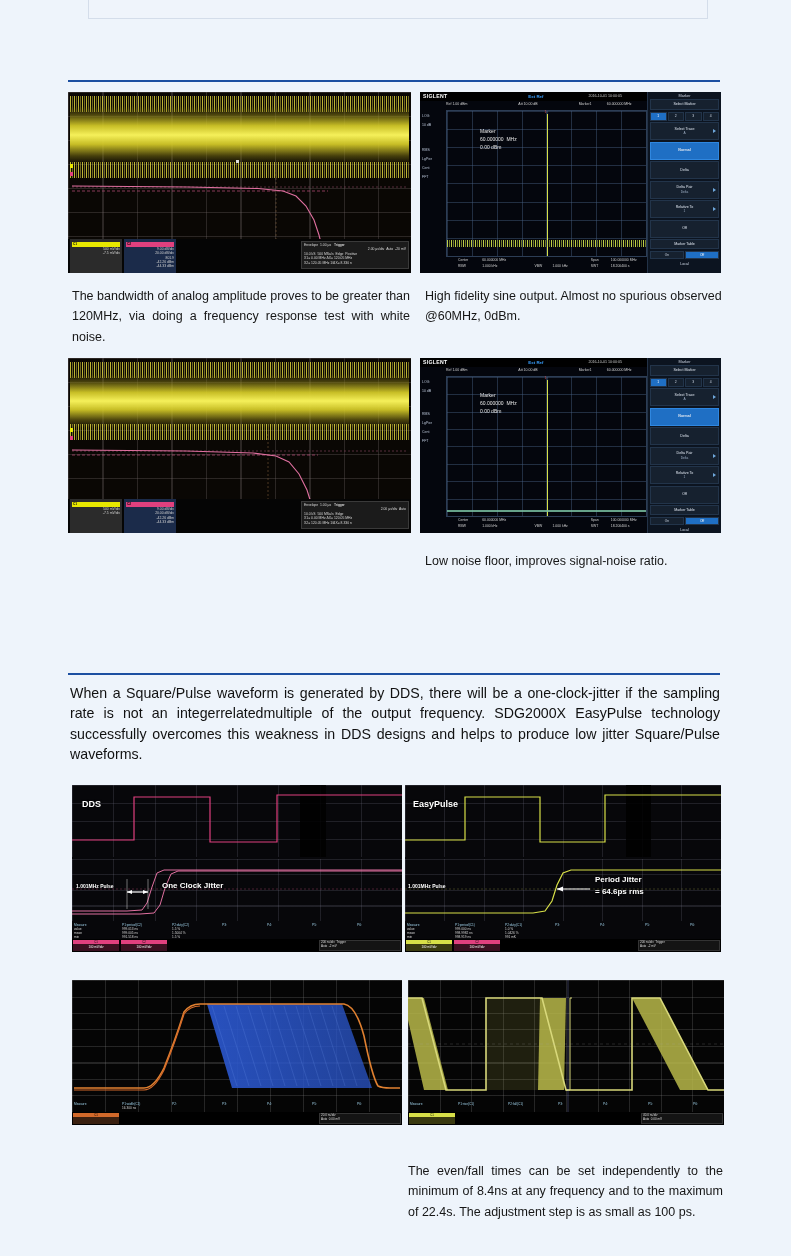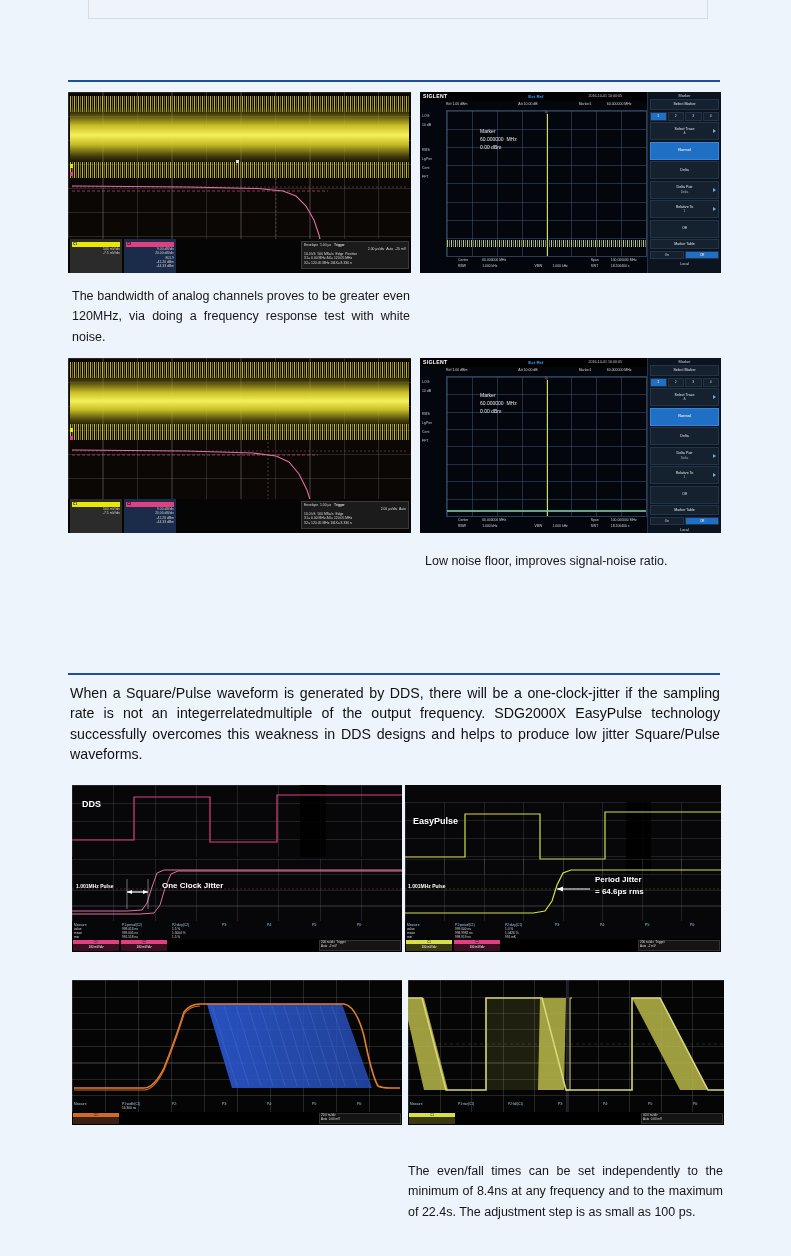--- a/index.html
+++ b/index.html
@@ -307,21 +307,22 @@
         <span>Marker Table</span>
       </div>
       <div class="sa-onoff">
         <div>On</div>
         <div class="on">Off</div>
       </div>
       <div class="sa-local">Local</div>
     </div>
   </div>
 
-  <div class="cap" style="left:72px;top:286px;width:338px;">The bandwidth of analog channels proves to be greater even 120MHz, via doing a frequency response test with white noise.</div>
+  <div class="cap" style="left:72px;top:286px;width:338px;">The bandwidth of analog amplitude proves to be greater than 120MHz, via doing a frequency response test with white noise.</div>
+  <div class="cap ragged" style="left:425px;top:286px;width:298px;">High fidelity sine output. Almost no spurious observed @60MHz, 0dBm.</div>
 
   <div class="scr scope-bw" style="left:68px;top:358px;width:343px;height:175px;">
     <div class="grid"></div>
     <div class="noise-top"></div>
     <div class="noiseband" style="top:16px;height:54px;"></div>
     <div class="noise-bot" style="top:66px;"></div>
     <svg class="respcurve" viewBox="0 0 343 175" preserveAspectRatio="none">
       <line x1="4" y1="93" x2="339" y2="93" stroke="#8a4a66" stroke-width="0.6" stroke-dasharray="2,2"></line>
       <line x1="4" y1="97" x2="250" y2="97" stroke="#c05080" stroke-width="0.7" stroke-dasharray="3,2"></line>
       <line x1="200" y1="76" x2="200" y2="146" stroke="#7a5a3a" stroke-width="0.6" stroke-dasharray="2,2"></line>
@@ -528,21 +529,21 @@
       <div class="ps-trig">
         <div><span>200 ns/div</span>
              &nbsp;<span>Trigger</span></div>
         <div><span>Auto</span>
              &nbsp;<span>-2 mV</span></div>
       </div>
     </div>
   </div>
 
   <div class="scr ps" style="left:405px;top:785px;width:316px;height:167px;">
-    <div class="pane" style="top:17px;height:72px;">
+    <div class="pane" style="top:0;height:72px;">
       <div class="g"></div>
       <div class="zoomband" style="left:70%;top:0;width:8%;height:100%;"></div>
       <svg viewBox="0 0 316 72" preserveAspectRatio="none">
         <polyline points="0,55 60,55 60,12 135,12 135,57 200,57 200,10 316,10" fill="none" stroke="#d8e048" stroke-width="1.2"></polyline>
       </svg>
       <div class="lbl" style="left:8px;top:14px;font-size:9px;">EasyPulse</div>
     </div>
     <div class="pane" style="top:74px;height:62px;">
       <div class="g"></div>
       <svg viewBox="0 0 316 62" preserveAspectRatio="none">

